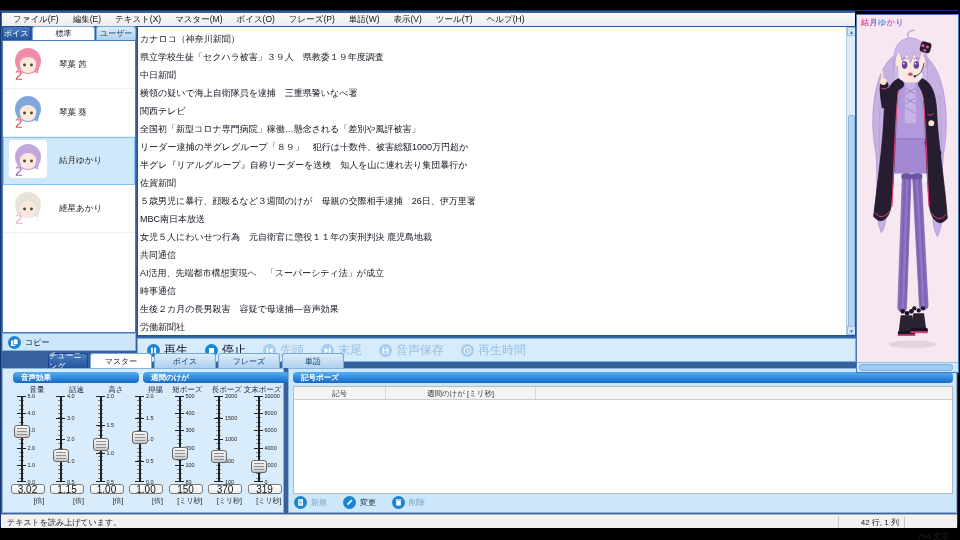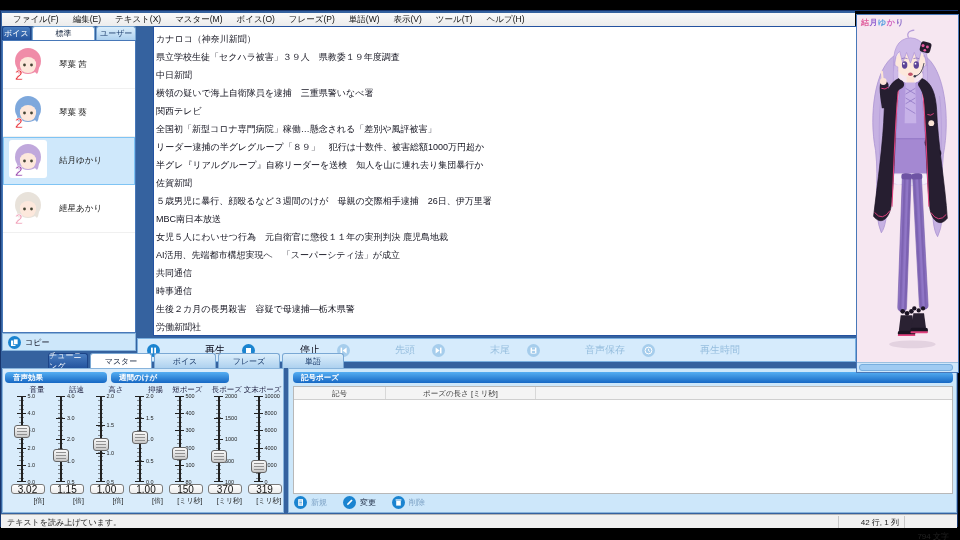--- a/index.html
+++ b/index.html
@@ -34,45 +34,45 @@
   .char-name { font-size:8.5px; color:#222; }
   #copy-bar { position:absolute; left:1px; top:322px; width:134px; height:18px;
     background:#cde7fa; border:1px solid #88b4dc; display:flex; align-items:center; gap:4px; padding-left:5px; }
   .blue-circle { width:13px; height:13px; border-radius:50%; background:#1b84d0;
     display:inline-flex; align-items:center; justify-content:center; flex:0 0 auto; }
   .blue-circle.dis { background:#a6cdec; }
   #copy-bar span.lbl { font-size:8px; color:#0a0a1a; }
 
   
   #editor { position:absolute; left:136px; top:15px; width:719px; height:310px;
-    background:#fff; border:1px solid #2452a0; overflow:hidden;margin-left:16px; }
+    background:#fff; border:1px solid #2452a0; overflow:hidden; }
   #editor-lines { position:absolute; left:2px; top:1px; right:11px; bottom:1px; }
   .ed-line { font-size:9px; line-height:10.6px; color:#141420; white-space:nowrap; overflow:hidden; }
   #ed-scroll { position:absolute; right:0; top:0; bottom:0; width:9px; background:#dcecf8; border-left:1px solid #b0cce4; }
   .sb-btn { position:absolute; left:0; width:9px; height:9px; background:#cfe4f6; border:1px solid #9cc0e0;
     font-size:5px; color:#3a6aa8; display:flex; align-items:center; justify-content:center; }
   #ed-thumb { position:absolute; left:1px; width:7px; top:88px; height:212px;
     background:#b6d4ee; border:1px solid #90b8dc; border-radius:2px; }
 
   
   #playbar { position:absolute; left:136px; top:327px; width:719px; height:24px;
     background:#d6ebfc; border:1px solid #7ab0e0; display:flex; align-items:center; gap:17px; padding-left:9px; }
   .pb-btn { display:flex; align-items:center; gap:4px; }
-  .pb-label { font-size:10px; color:#0a0a1a;margin-left:41px; }
+  .pb-label { font-size:12px; color:#0a0a1a; }
   .pb-btn.dis .pb-label { color:#96bede; }
 
   
   #tune-tabs { position:absolute; left:1px; top:342px; height:15px; display:flex; gap:2px;padding-left:46px; }
   #tune-tab-side { width:40px; }
   .tune-tab { width:62px; }
   #tune-panel { position:absolute; left:1px; top:357px; width:282px; height:145px;
     background:#d9ecfb; border:1px solid #88b4dc; }
   .sec-head { height:11px; border-radius:4px; background:linear-gradient(#55aef2,#1668c4);
     color:#fff; font-size:7.5px; font-weight:bold; line-height:11px; padding-left:8px; }
-  #sec-row { position:absolute; left:2px; top:3px; display:flex; gap:4px; width:224px; }
+  #sec-row { position:absolute; left:10px; top:3px; display:flex; gap:4px; width:276px; }
   #sec-effects { width:126px; } #sec-pause { width:146px; }
   #sliders { position:absolute; left:2px; top:16px; display:flex; }
   .sl-col { width:39.5px; display:flex; flex-direction:column; align-items:flex-end; }
   .sl-label { font-size:7.5px; color:#1a1a3a; height:10px; white-space:nowrap; }
   .sl-box { position:relative; width:34px; height:86px; margin-top:1px; }
   .sl-track { position:absolute; left:10px; top:0; bottom:0; width:2px; background:#222; }
   .sl-minor { position:absolute; left:8px; top:0; bottom:0; width:5px;
     background:repeating-linear-gradient(180deg, rgba(40,40,40,.5) 0 1px, transparent 1px 4.3px); }
   .sl-tick { position:absolute; left:6px; width:9px; height:1px; background:#222; }
   .sl-ticklbl { position:absolute; left:17px; font-size:5.5px; color:#222; line-height:6px; }
@@ -217,24 +217,24 @@
           <div><span class="ed-line">中日新聞</span></div>
           <div><span class="ed-line">横領の疑いで海上自衛隊員を逮捕　三重県警いなべ署</span></div>
           <div><span class="ed-line">関西テレビ</span></div>
           <div><span class="ed-line">全国初「新型コロナ専門病院」稼働…懸念される「差別や風評被害」</span></div>
           <div><span class="ed-line">リーダー逮捕の半グレグループ「８９」　犯行は十数件、被害総額1000万円超か</span></div>
           <div><span class="ed-line">半グレ『リアルグループ』自称リーダーを送検　知人を山に連れ去り集団暴行か</span></div>
           <div><span class="ed-line">佐賀新聞</span></div>
           <div><span class="ed-line">５歳男児に暴行、顔殴るなど３週間のけが　母親の交際相手逮捕　26日、伊万里署</span></div>
           <div><span class="ed-line">MBC南日本放送</span></div>
           <div><span class="ed-line">女児５人にわいせつ行為　元自衛官に懲役１１年の実刑判決 鹿児島地裁</span></div>
+          <div><span class="ed-line">共同通信</span></div>
           <div><span class="ed-line">AI活用、先端都市構想実現へ　「スーパーシティ法」が成立</span></div>
-          <div><span class="ed-line">共同通信</span></div>
           <div><span class="ed-line">時事通信</span></div>
-          <div><span class="ed-line">生後２カ月の長男殺害　容疑で母逮捕―栃木県警</span></div>
+          <div><span class="ed-line">生後２カ月の長男殺害　容疑で母逮捕―音声効果</span></div>
           <div><span class="ed-line">労働新聞社</span></div>
           <div></div>
         </div>
     <div id="ed-scroll">
       <div class="sb-btn" style="top:0">▲</div>
       <div id="ed-thumb"></div>
       <div class="sb-btn" style="bottom:0">▼</div>
     </div>
   </div>
 
@@ -468,21 +468,21 @@
             <div class="sl-unit">[ミリ秒]</div>
           </div>
         </div>
   </div>
 
   <div id="sym-panel">
     <div class="sec-head" id="sym-head">記号ポーズ</div>
     <div id="sym-table">
       <div id="sym-thead">
         <div class="sym-th" id="sym-th-0">記号</div>
-        <div class="sym-th" id="sym-th-1">ポーズの長さ [ミリ秒]</div>
+        <div class="sym-th" id="sym-th-1">週間のけが [ミリ秒]</div>
       </div>
     </div>
     <div id="sym-btns">
           <div class="sym-btn">
             <span class="blue-circle">
               <svg width="13" height="13">
                 <rect x="4.2" y="3.2" width="4.8" height="6.6" fill="#fff"></rect>
                 <path d="M5.2,5 h2.8 M5.2,6.5 h2.8 M5.2,8 h2.8" stroke="#1b84d0" stroke-width="0.6"></path>
               </svg>
             </span>

